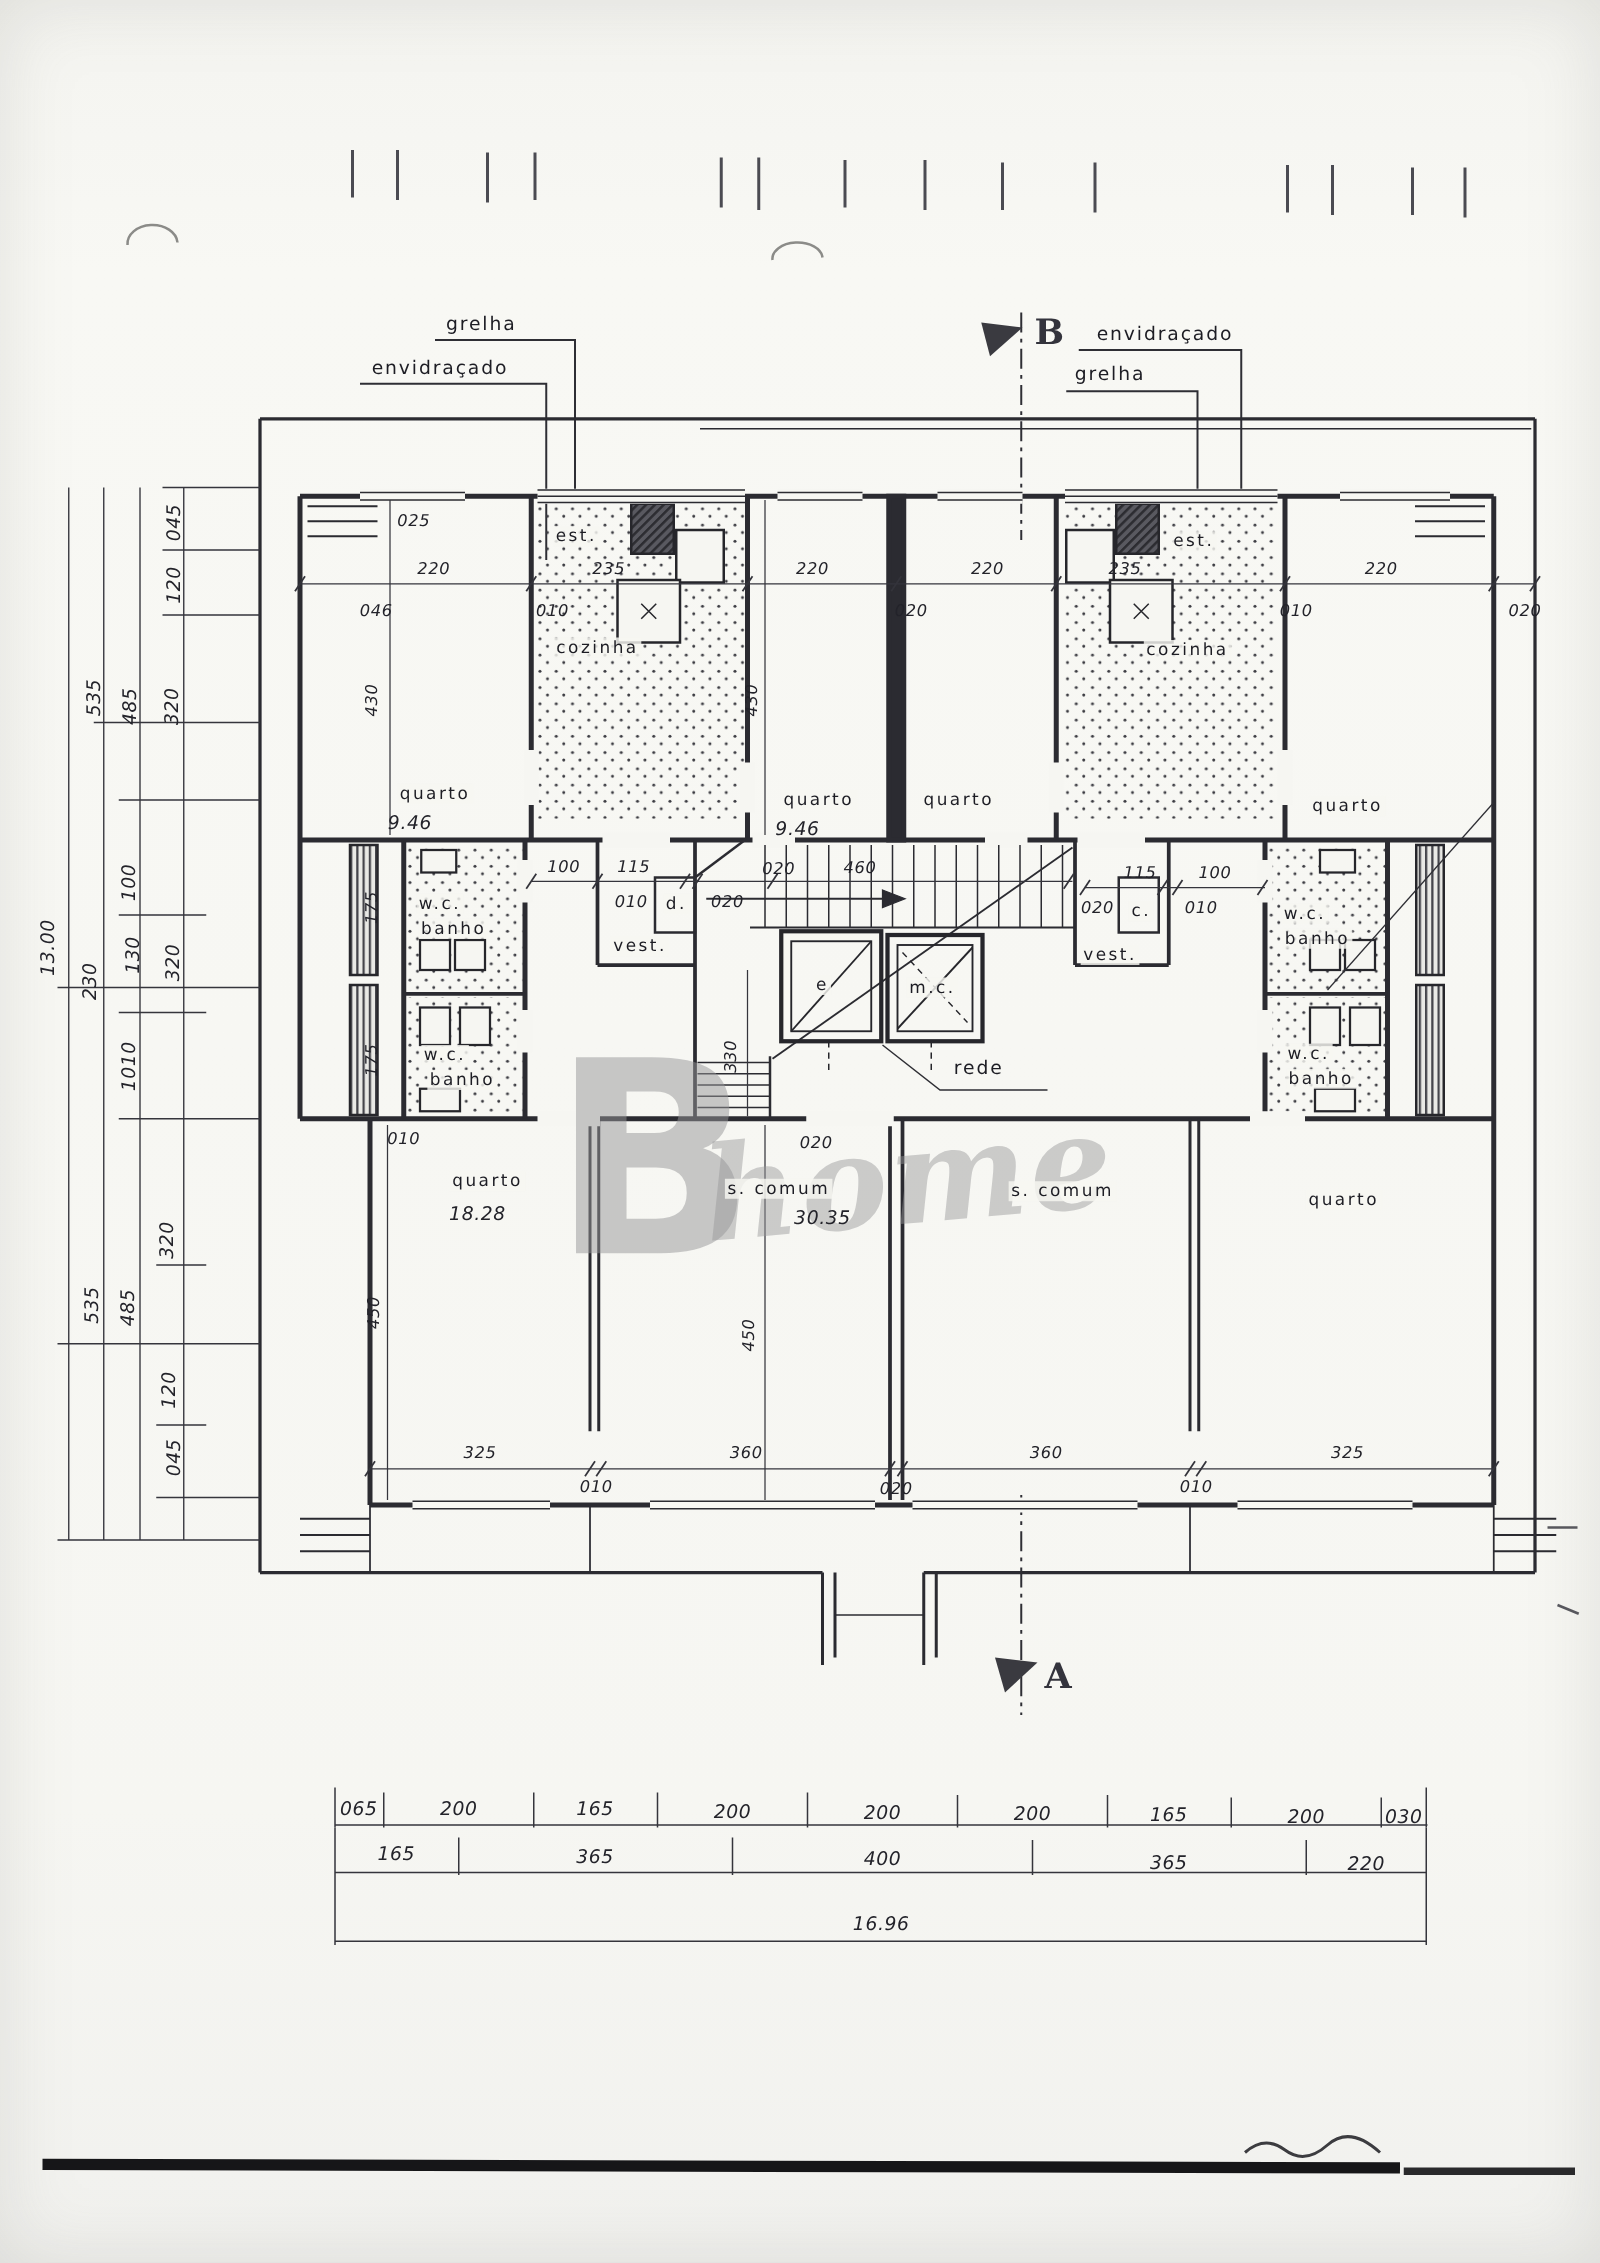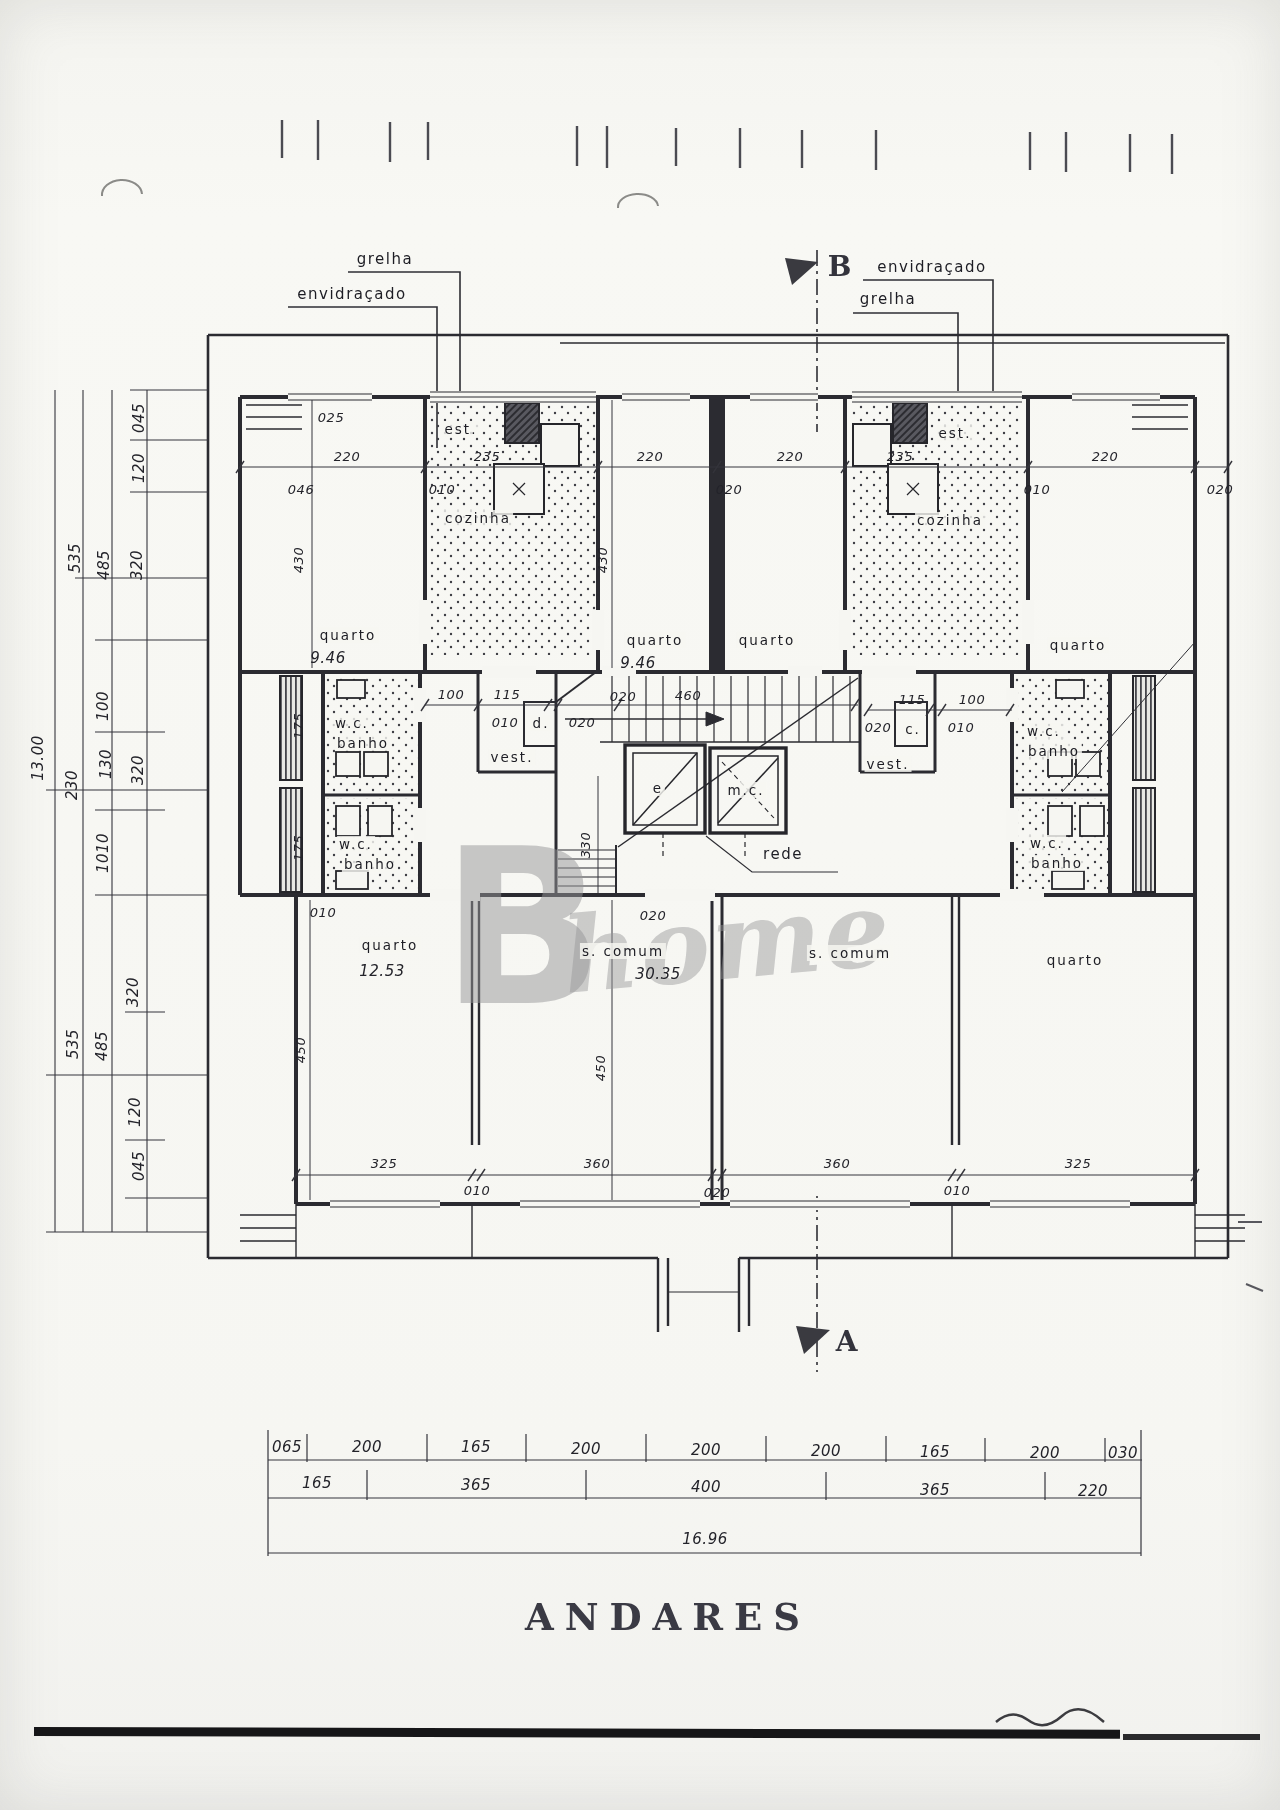--- a/index.html
+++ b/index.html
@@ -351,21 +351,21 @@
 <span class="lbl room" style="left:1054px;top:751px">banho</span>
 <span class="lbl room" style="left:1047px;top:843px">w.c.</span>
 <span class="lbl room" style="left:1057px;top:863px">banho</span>
 <span class="lbl room" style="left:512px;top:757px">vest.</span>
 <span class="lbl room" style="left:888px;top:764px">vest.</span>
 <span class="lbl room" style="left:541px;top:723px">d.</span>
 <span class="lbl room" style="left:913px;top:729px">c.</span>
 <span class="lbl room" style="left:658px;top:788px">e</span>
 <span class="lbl room" style="left:746px;top:790px">m.c.</span>
 <span class="lbl room" style="left:390px;top:945px">quarto</span>
-<span class="lbl area" style="left:382px;top:971px">12.53</span>
+<span class="lbl area" style="left:382px;top:971px">18.28</span>
 <span class="lbl room" style="left:623px;top:951px">s. comum</span>
 <span class="lbl area" style="left:658px;top:974px">30.35</span>
 <span class="lbl room" style="left:850px;top:953px">s. comum</span>
 <span class="lbl room" style="left:1075px;top:960px">quarto</span>
 
 <span class="lbl" style="left:331px;top:417px">025</span>
 <span class="lbl" style="left:347px;top:456px">220</span>
 <span class="lbl" style="left:301px;top:489px">046</span>
 <span class="lbl" style="left:487px;top:456px">235</span>
 <span class="lbl" style="left:442px;top:489px">010</span>
@@ -429,15 +429,14 @@
 <span class="lbl chain" style="left:935px;top:1452px">165</span>
 <span class="lbl chain" style="left:1045px;top:1453px">200</span>
 <span class="lbl chain" style="left:1123px;top:1453px">030</span>
 <span class="lbl chain" style="left:317px;top:1483px">165</span>
 <span class="lbl chain" style="left:476px;top:1485px">365</span>
 <span class="lbl chain" style="left:706px;top:1487px">400</span>
 <span class="lbl chain" style="left:935px;top:1490px">365</span>
 <span class="lbl chain" style="left:1093px;top:1491px">220</span>
 <span class="lbl chain" style="left:705px;top:1539px">16.96</span>
 
-<span class="lbl title" style="left:668px;top:1617px">ANDARES</span>
 
 </div>
 
 </body></html>

